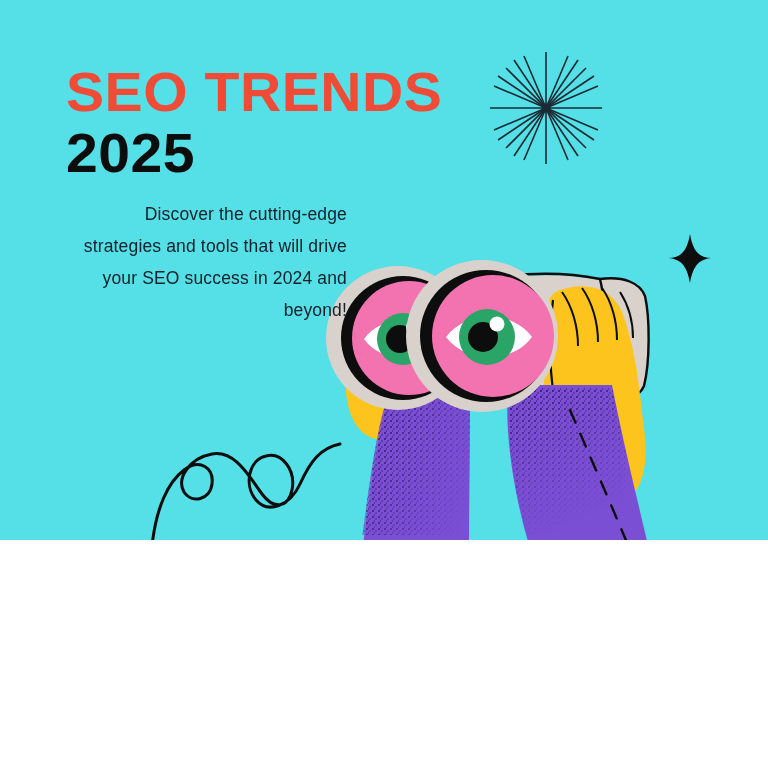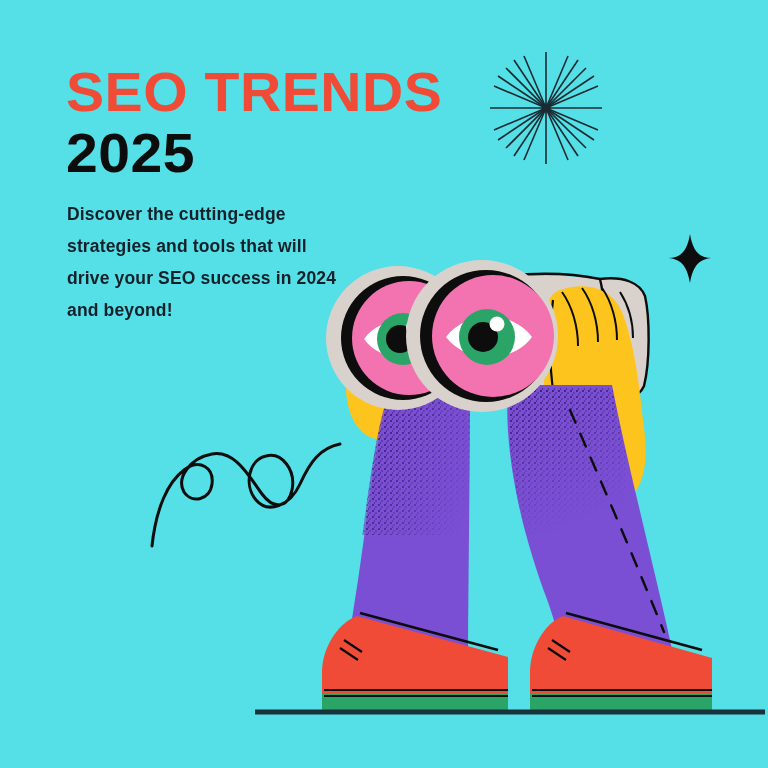--- a/index.html
+++ b/index.html
@@ -3,25 +3,26 @@
 <meta charset="utf-8">
 <style>
   html,body{margin:0;padding:0;}
   body{
     width:768px;height:768px;
     font-family:"Liberation Sans", sans-serif;
     overflow:hidden;
   }
   #poster{
     position:relative;
-    width:768px;height:768px;
+    width:768px;height:540px;
     background:#55dfe6;
     overflow:hidden;
-  }
-  .abs{position:absolute;font-weight:bold;}
+    text-align:right;
+  }
+  .abs{position:absolute;}
 
   
   #headline{
     left:66px; top:64px;
     font-size:56px;
     font-weight:bold;
     letter-spacing:0.5px;
     line-height:1.0;
     color:#f04b36;
     font-family:"Liberation Sans", sans-serif;

